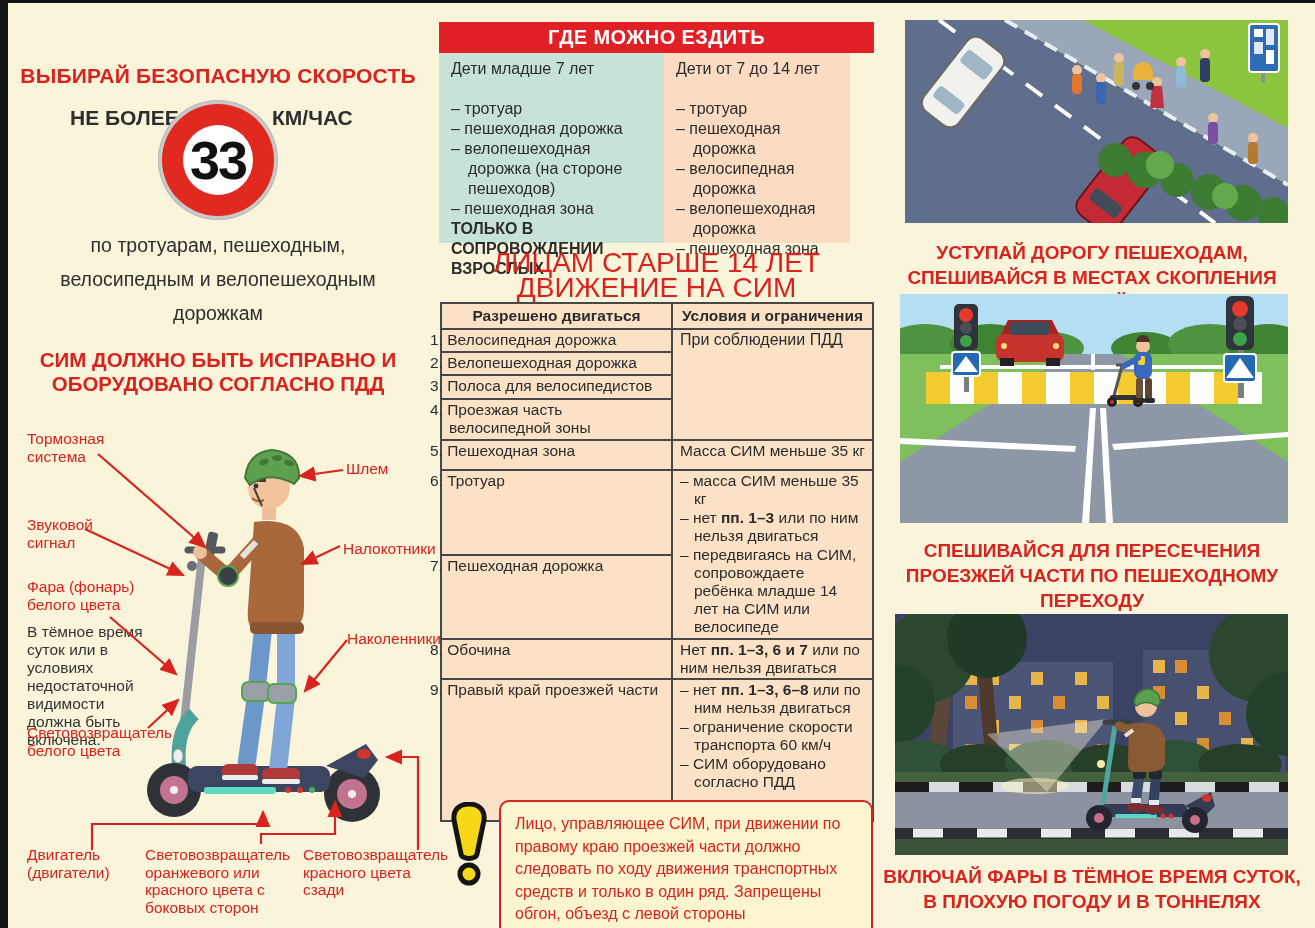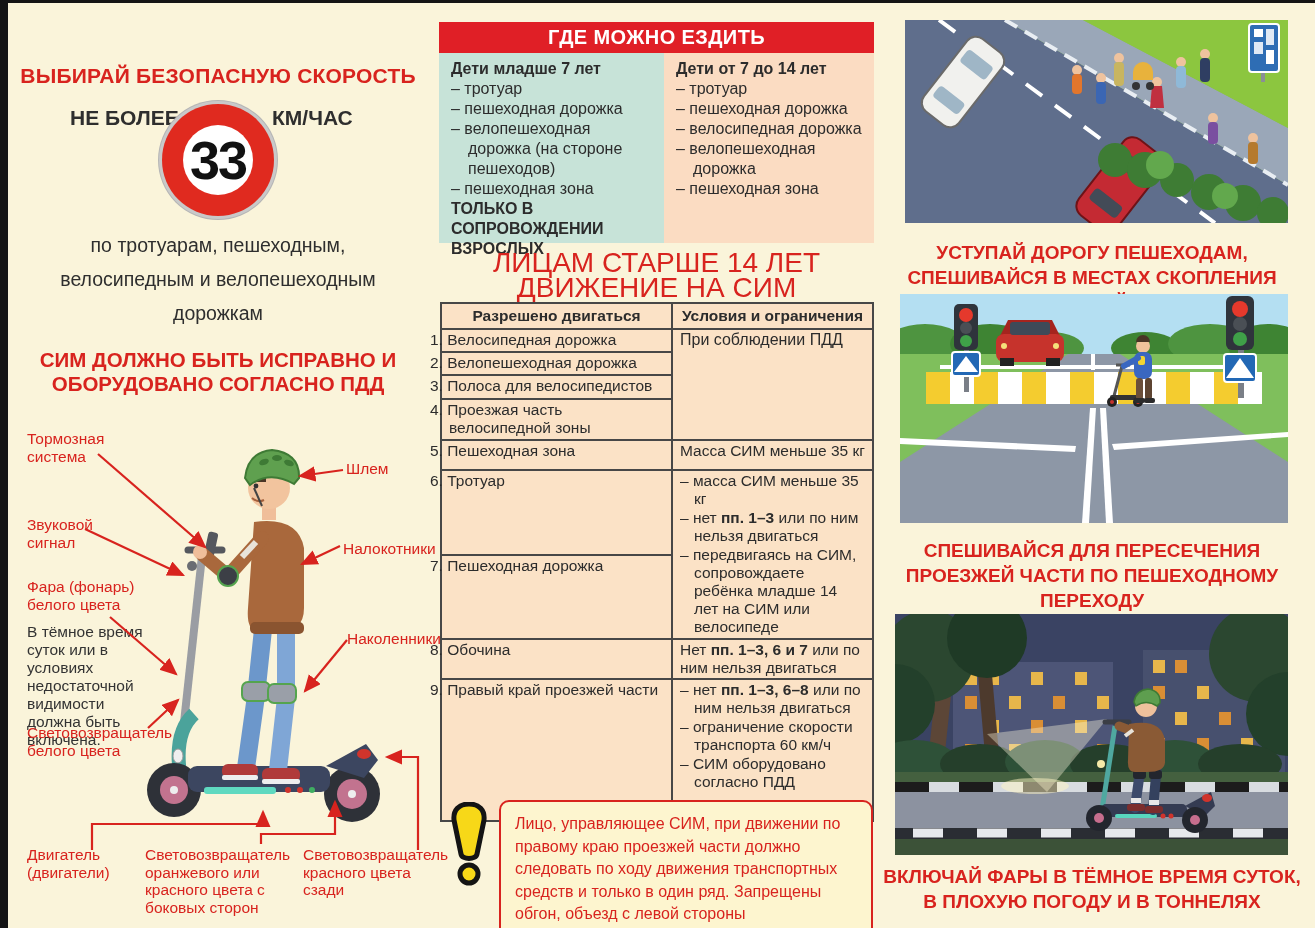--- a/index.html
+++ b/index.html
@@ -38,22 +38,22 @@
   .arrows{position:absolute;left:0;top:0;width:420px;height:924px;pointer-events:none}
 
   
   #col-mid{left:439px;top:0;width:435px;height:928px}
   .where-bar{left:0;top:22px;width:435px;height:31px;background:var(--bar-red);
     color:#fff;font-weight:bold;font-size:20px;display:flex;align-items:center;
     justify-content:center;letter-spacing:.4px}
   .cells{left:0;top:53px;width:435px;height:190px;display:flex}
   .cell{padding:6px 10px 6px 12px;font-size:16px;color:#2c2c2c;line-height:20px}
   .cell.teal{background:var(--teal);width:225px}
-  .cell.peach{background:var(--peach);width:210px}
-  .cell .cell-title{font-weight:bold;margin-bottom:0}
+  .cell.peach{background:var(--peach);width:186px}
+  .cell .cell-title{font-weight:normal;margin-bottom:20px}
   .cell ul{list-style:none}
   .cell li{padding-left:17px;text-indent:-17px}
   .cell .cell-footer{font-weight:bold;line-height:20px}
   .mid-heading{left:0;top:250px;width:435px;text-align:center;color:var(--red);
     font-weight:normal;font-size:28px;line-height:25px}
   .mid-heading span{display:block}
   table.rules{position:absolute;left:1px;top:302px;width:434px;border-collapse:collapse;
     table-layout:fixed;font-size:15.5px;color:#2c2c2c}
   table.rules col.c1{width:231px}
   table.rules th,table.rules td{border:2px solid var(--border);background:var(--tbl);

